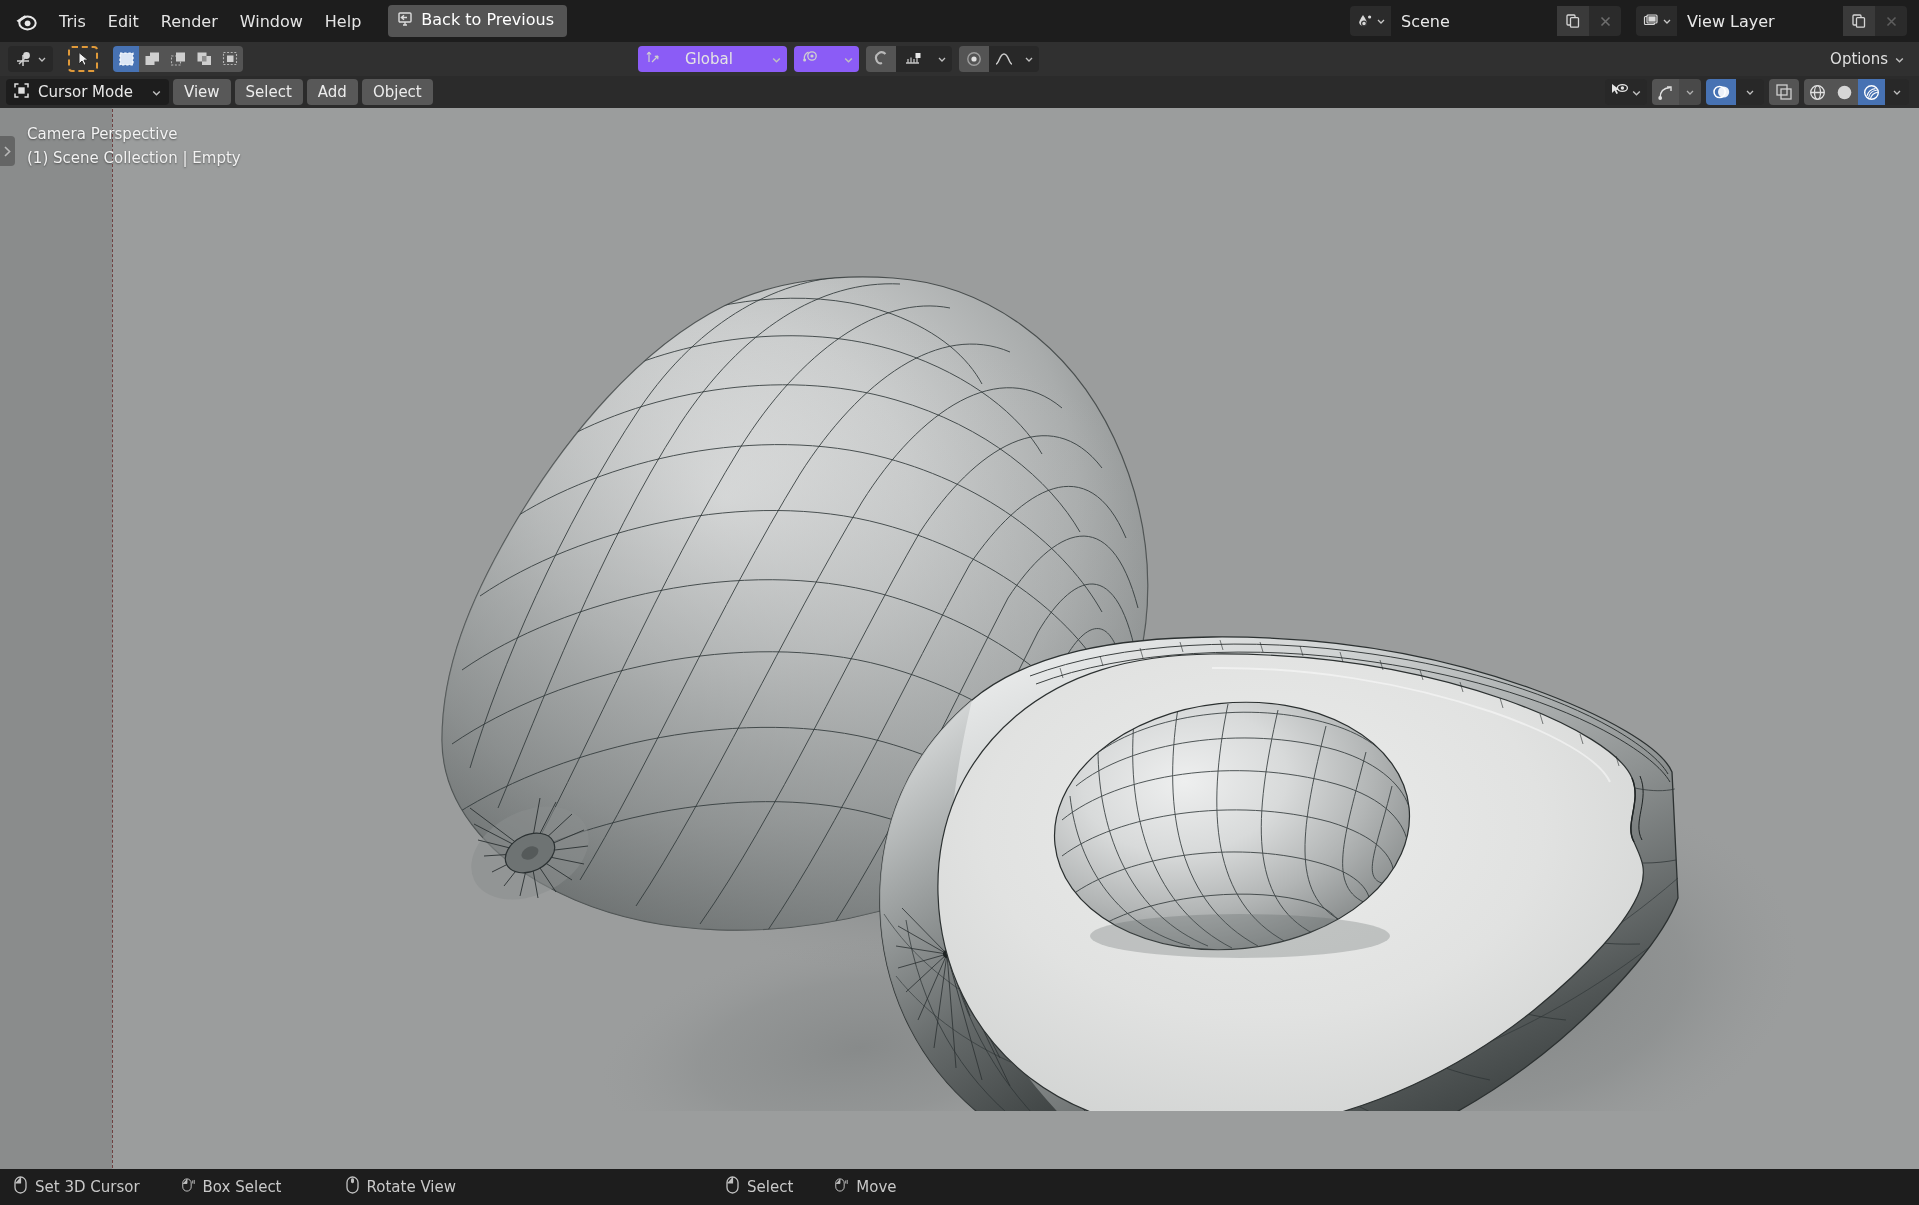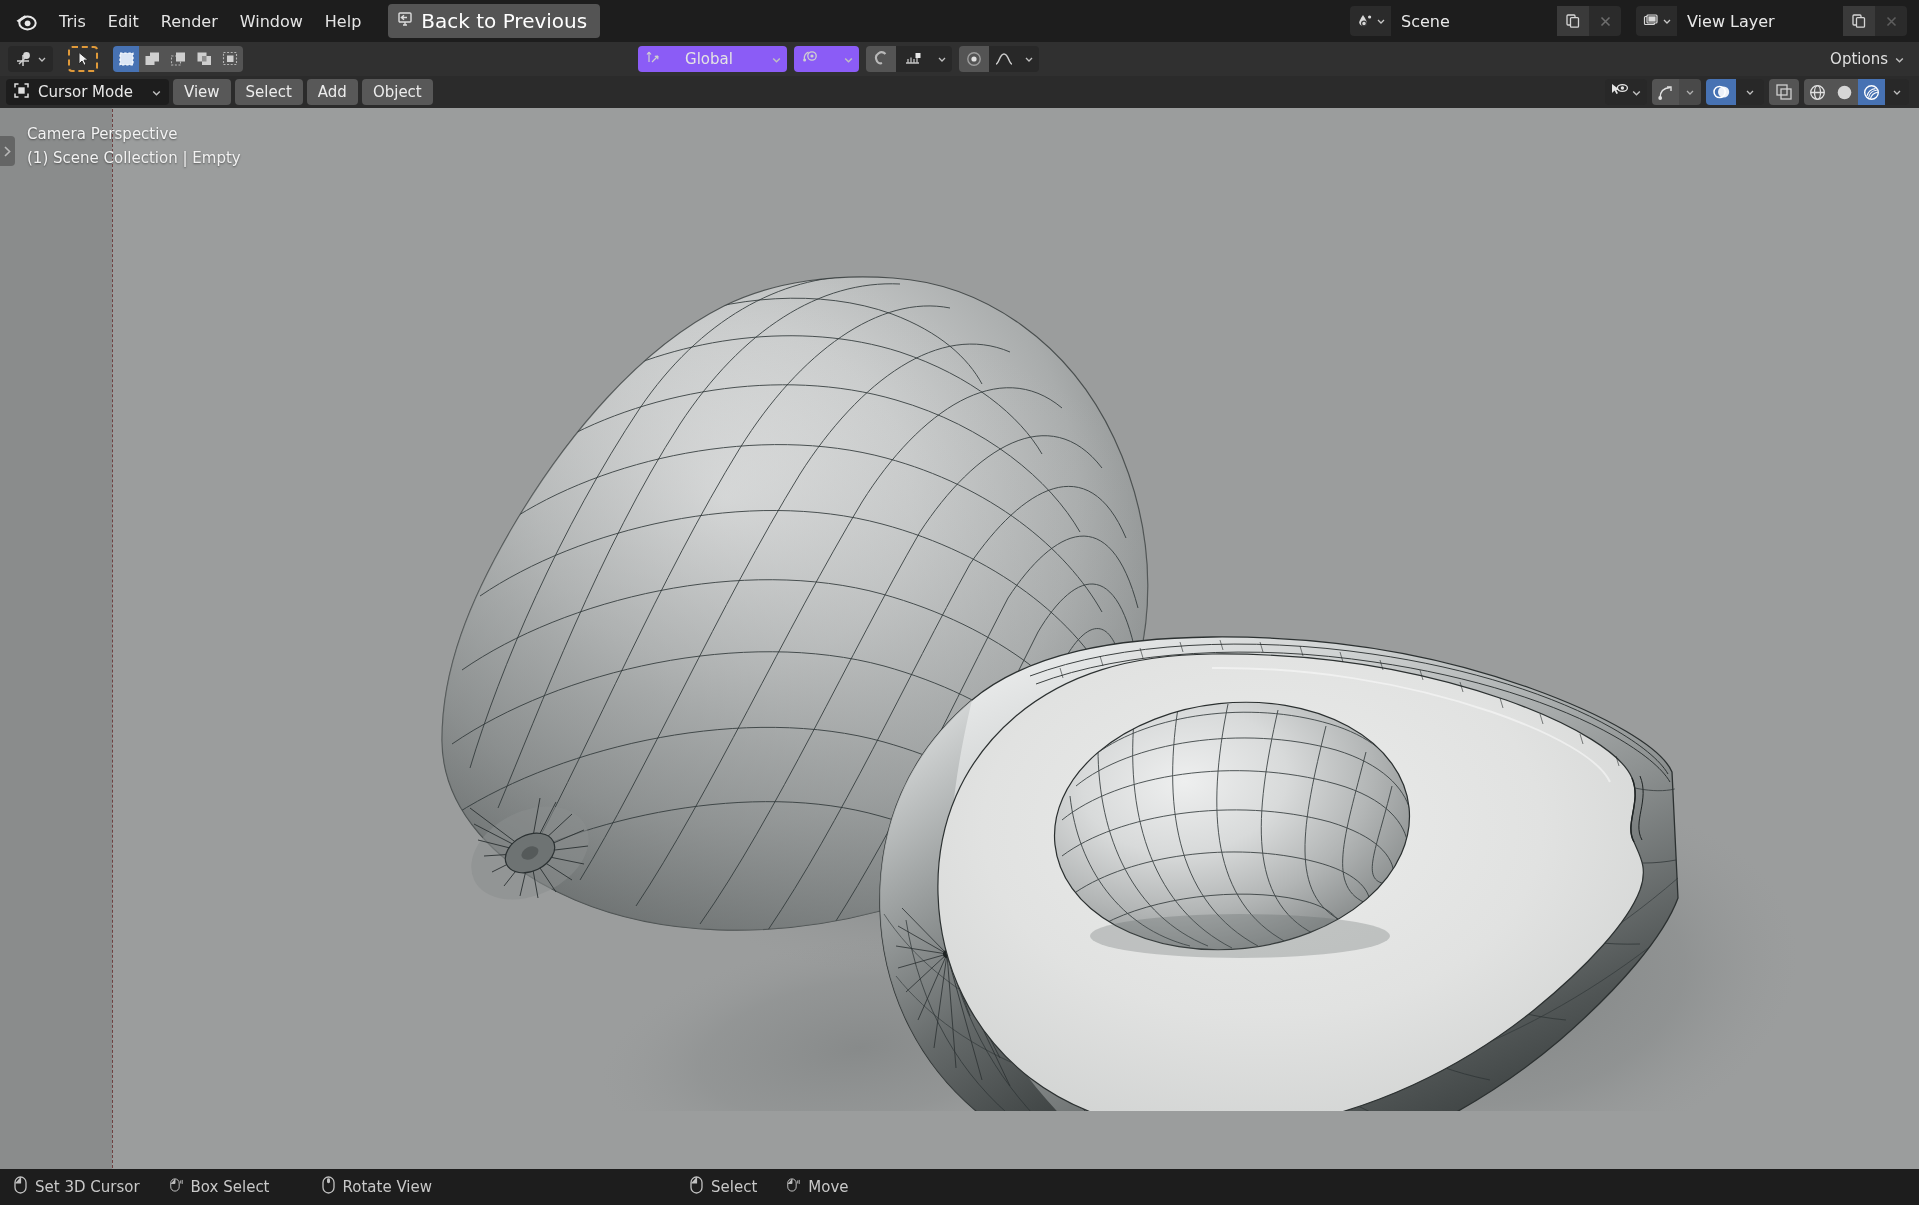--- a/index.html
+++ b/index.html
@@ -17,21 +17,21 @@
     padding: 0 6px; flex: 0 0 42px; position: relative;
   }
   .blender-logo { width: 28px; height: 28px; margin: 0 8px 0 6px; display:flex; align-items:center; justify-content:center; }
   .menu-item {
     color: #e4e4e4; font-size: 16px; padding: 5px 11px; border-radius: 3px;
     white-space: nowrap; cursor: default;
   }
   .back-btn {
     display: flex; gap: 7px; background: #545454;
     border-radius: 4px; padding: 5px 13px 5px 8px; margin-left: 16px;
-    color: #fff; font-size: 20px;
+    color: #fff; font-size: 16px;
   }
   .topbar-right { margin-left: auto; display: flex; align-items: center; gap: 15px; padding-right: 6px; }
   .id-block { display: flex; align-items: center; height: 30px; }
   .id-icon-btn {
     background: #2b2b2b; border-radius: 4px 0 0 4px; height: 30px; display: flex;
     align-items: center; padding: 0 5px 0 7px; gap: 2px;
   }
   .id-field {
     background: #1d1d1d; height: 30px; display: flex; align-items: center;
     padding: 0 10px; color: #e8e8e8; font-size: 16px; min-width: 166px;
@@ -103,21 +103,21 @@
   }
   .sidebar-arrow {
     position: absolute; left: 0; top: 28px; width: 15px; height: 30px;
     background: rgba(70,70,70,.55); border-radius: 0 4px 4px 0;
     display: flex; align-items: center; justify-content: center; z-index: 30;
   }
 
   
   .statusbar {
     height: 36px; background: #1d1d1d; display: flex; align-items: center;
-    padding: 0 14px; flex: 0 0 36px; color: #b9b9b9; font-size: 15px; gap: 0;
+    padding: 0 14px; flex: 0 0 36px; color: #b9b9b9; font-size: 15px; gap: 12px;
   }
   .hint { display: flex; align-items: center; gap: 8px; margin-right: 30px; }
   .hint .lbl { color: #c8c8c8; }
   .status-right { margin-left: auto; color: #c0c0c0; font-size: 15px; letter-spacing: .1px; }
   .mouse-ico { width: 13px; height: 18px; }
 </style>
 </head>
 <body>
 
 <div class="app">

